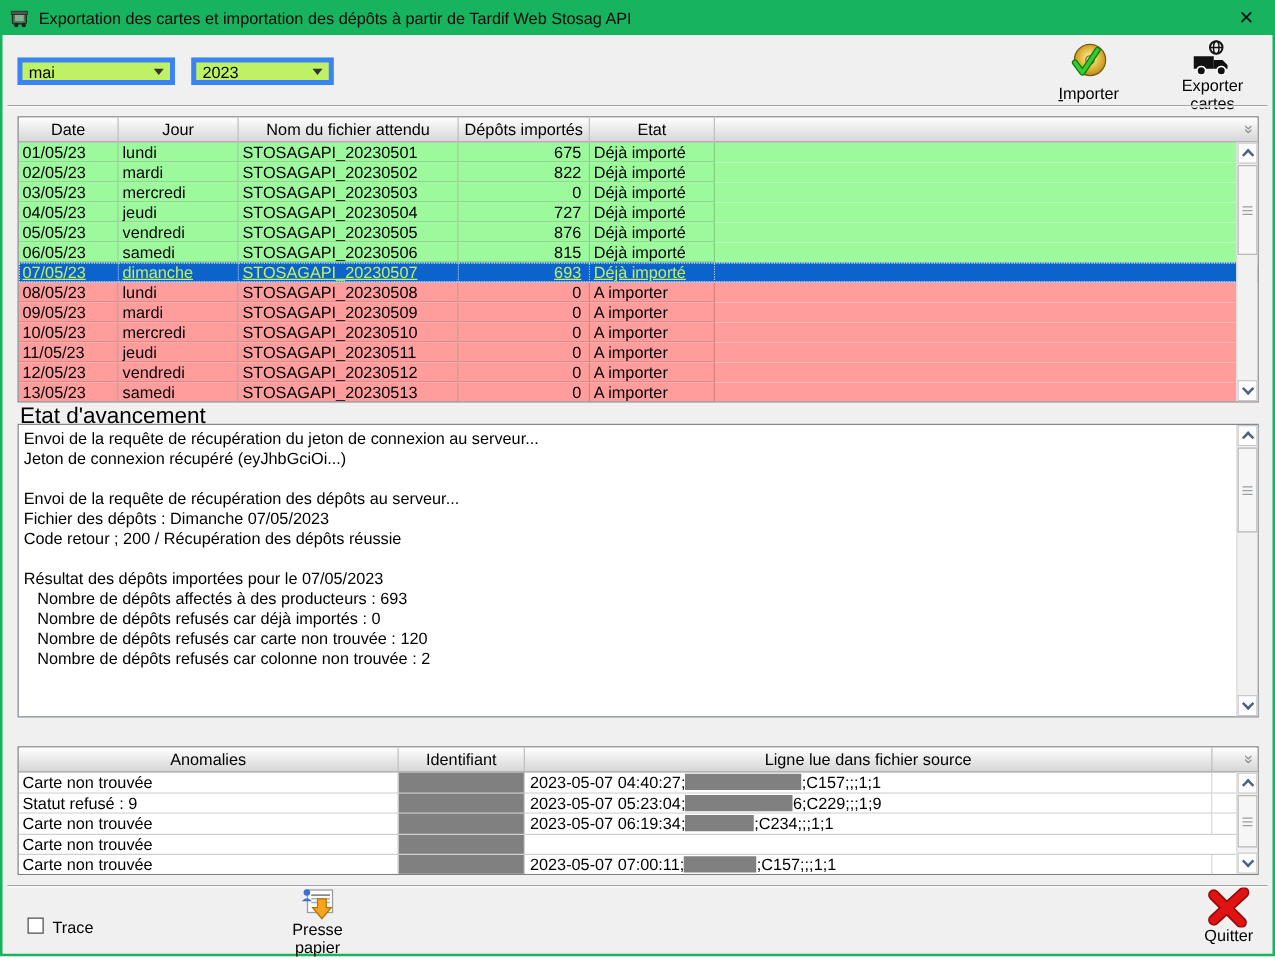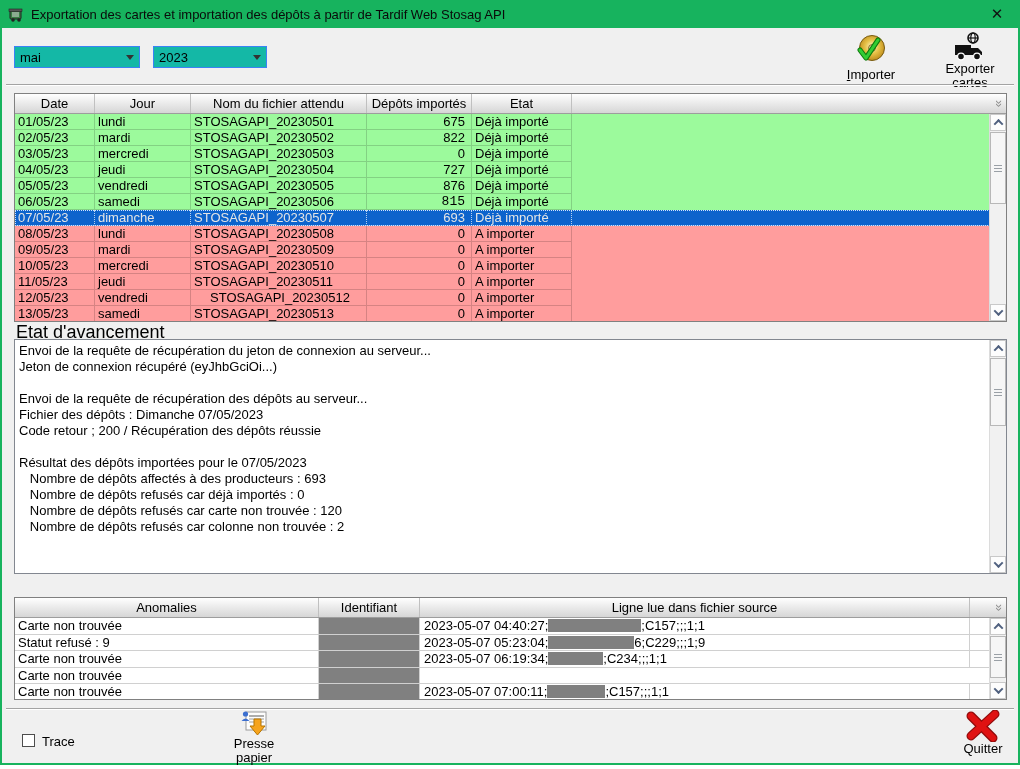--- a/index.html
+++ b/index.html
@@ -13,21 +13,21 @@
   .window{position:absolute;left:0;top:0;width:1020px;height:765px;background:var(--body-bg);
           border:2px solid var(--border-green);}
   
   .titlebar{position:absolute;left:-2px;top:-2px;width:1020px;height:28px;background:var(--titlebar);
             display:flex;align-items:center;}
   .titlebar .ticon{margin:0 6px 0 8px;width:17px;height:17px;flex:none;}
   .titlebar .ttext{font-size:13px;color:#0a0a0a;white-space:nowrap;}
   .close-btn{position:absolute;right:0;top:0;width:46px;height:28px;display:flex;align-items:center;justify-content:center;
              font-size:15px;color:#111;cursor:default;}
   
-  .combo{position:absolute;height:22px;background:#14b8a6;border:1px solid #3b82f6;display:flex;align-items:center;justify-content:flex-end;}
+  .combo{position:absolute;height:22px;background:#bef264;border:4px solid #3b82f6;display:flex;align-items:center;justify-content:flex-end;}
   .combo .cval{flex:1;padding-left:5px;font-size:13px;}
   .combo .carrow{width:18px;height:100%;display:flex;align-items:center;justify-content:center;}
   .tri-down{width:0;height:0;border-left:4px solid transparent;border-right:4px solid transparent;border-top:5px solid #333;}
   
   .toolbtn{position:absolute;display:flex;flex-direction:column;align-items:center;cursor:default;}
   .toolbtn .lbl{font-size:13px;line-height:14px;text-align:center;}
   
   .etch{position:absolute;height:2px;border-top:1px solid #a3a3a3;border-bottom:1px solid #fff;}
   
   .grid{position:absolute;background:#fff;border:1px solid #808080;overflow:hidden;}
@@ -35,22 +35,22 @@
              border-bottom:1px solid #9d9d9d;position:relative;}
   .grid-head .hcell{display:flex;align-items:center;justify-content:center;font-size:13px;
                     border-right:1px solid #c0c0c0;height:100%;}
   .dblchev{position:absolute;right:3px;top:2px;color:#8a8a8a;font-size:13px;transform:rotate(90deg);}
   .grow{display:flex;height:16px;}
   .gcell{height:100%;overflow:hidden;white-space:nowrap;font-size:13px;line-height:15px;
          border-right:1px solid rgba(0,0,0,0.16);border-bottom:1px solid rgba(0,0,0,0.16);}
   .gfill{flex:1;background:#fff;border:none;}
   .st-imported .gcell{background:var(--row-green);}
   .st-pending  .gcell{background:var(--row-red);}
-  .st-selected .gcell{background:var(--row-sel);color:#e5e5e5;border-right:1px dotted rgba(255,255,255,.7);
-                      border-bottom:1px solid rgba(255,255,255,.25);}
+  .st-selected .gcell{background:var(--row-sel);color:#bef264;border-right:1px dotted rgba(255,255,255,.7);
+                      border-bottom:1px solid rgba(255,255,255,.25);text-decoration:underline;}
   .st-selected{outline:1px dotted #cfe3ff;outline-offset:-1px;}
   .cell-l{padding-left:3px;text-align:left;}
   .cell-r{padding-right:6px;text-align:right;}
   
   .vscroll{position:absolute;width:17px;background:#f1f1f1;border-left:1px solid #dcdcdc;}
   .sbtn{position:absolute;left:0;width:16px;height:17px;background:#fdfdfd;border:1px solid #c9c9c9;
         display:flex;align-items:center;justify-content:center;}
   .chev{width:7px;height:7px;border-left:2px solid #50617f;border-top:2px solid #50617f;}
   .chev.up{transform:rotate(45deg) translate(1px,1px);}
   .chev.down{transform:rotate(225deg) translate(1px,1px);}
@@ -186,21 +186,21 @@
           <div class="gcell cell-l" style="width: 96px;">vendredi</div>
           <div class="gcell cell-l" style="width: 176px;">STOSAGAPI_20230505</div>
           <div class="gcell cell-r" style="width: 105px;">876</div>
           <div class="gcell cell-l" style="width: 100px;">Déjà importé</div>
           <div class="gcell gfill"></div>
         </div>
         <div class="grow st-imported">
           <div class="gcell cell-l" style="width: 80px;">06/05/23</div>
           <div class="gcell cell-l" style="width: 96px;">samedi</div>
           <div class="gcell cell-l" style="width: 176px;">STOSAGAPI_20230506</div>
-          <div class="gcell cell-r" style="width: 105px; font-family: Liberation Mono, monospace;">815</div>
+          <div class="gcell cell-r" style="width: 105px;">815</div>
           <div class="gcell cell-l" style="width: 100px;">Déjà importé</div>
           <div class="gcell gfill"></div>
         </div>
         <div class="grow st-selected">
           <div class="gcell cell-l" style="width: 80px;">07/05/23</div>
           <div class="gcell cell-l" style="width: 96px;">dimanche</div>
           <div class="gcell cell-l" style="width: 176px;">STOSAGAPI_20230507</div>
           <div class="gcell cell-r" style="width: 105px;">693</div>
           <div class="gcell cell-l" style="width: 100px;">Déjà importé</div>
           <div class="gcell gfill"></div>
@@ -233,21 +233,21 @@
           <div class="gcell cell-l" style="width: 80px;">11/05/23</div>
           <div class="gcell cell-l" style="width: 96px;">jeudi</div>
           <div class="gcell cell-l" style="width: 176px;">STOSAGAPI_20230511</div>
           <div class="gcell cell-r" style="width: 105px;">0</div>
           <div class="gcell cell-l" style="width: 100px;">A importer</div>
           <div class="gcell gfill"></div>
         </div>
         <div class="grow st-pending">
           <div class="gcell cell-l" style="width: 80px;">12/05/23</div>
           <div class="gcell cell-l" style="width: 96px;">vendredi</div>
-          <div class="gcell cell-l" style="width: 176px; text-align: center;">STOSAGAPI_20230512</div>
+          <div class="gcell cell-l" style="width: 176px;">STOSAGAPI_20230512</div>
           <div class="gcell cell-r" style="width: 105px;">0</div>
           <div class="gcell cell-l" style="width: 100px;">A importer</div>
           <div class="gcell gfill"></div>
         </div>
         <div class="grow st-pending">
           <div class="gcell cell-l" style="width: 80px;">13/05/23</div>
           <div class="gcell cell-l" style="width: 96px;">samedi</div>
           <div class="gcell cell-l" style="width: 176px;">STOSAGAPI_20230513</div>
           <div class="gcell cell-r" style="width: 105px;">0</div>
           <div class="gcell cell-l" style="width: 100px;">A importer</div>

